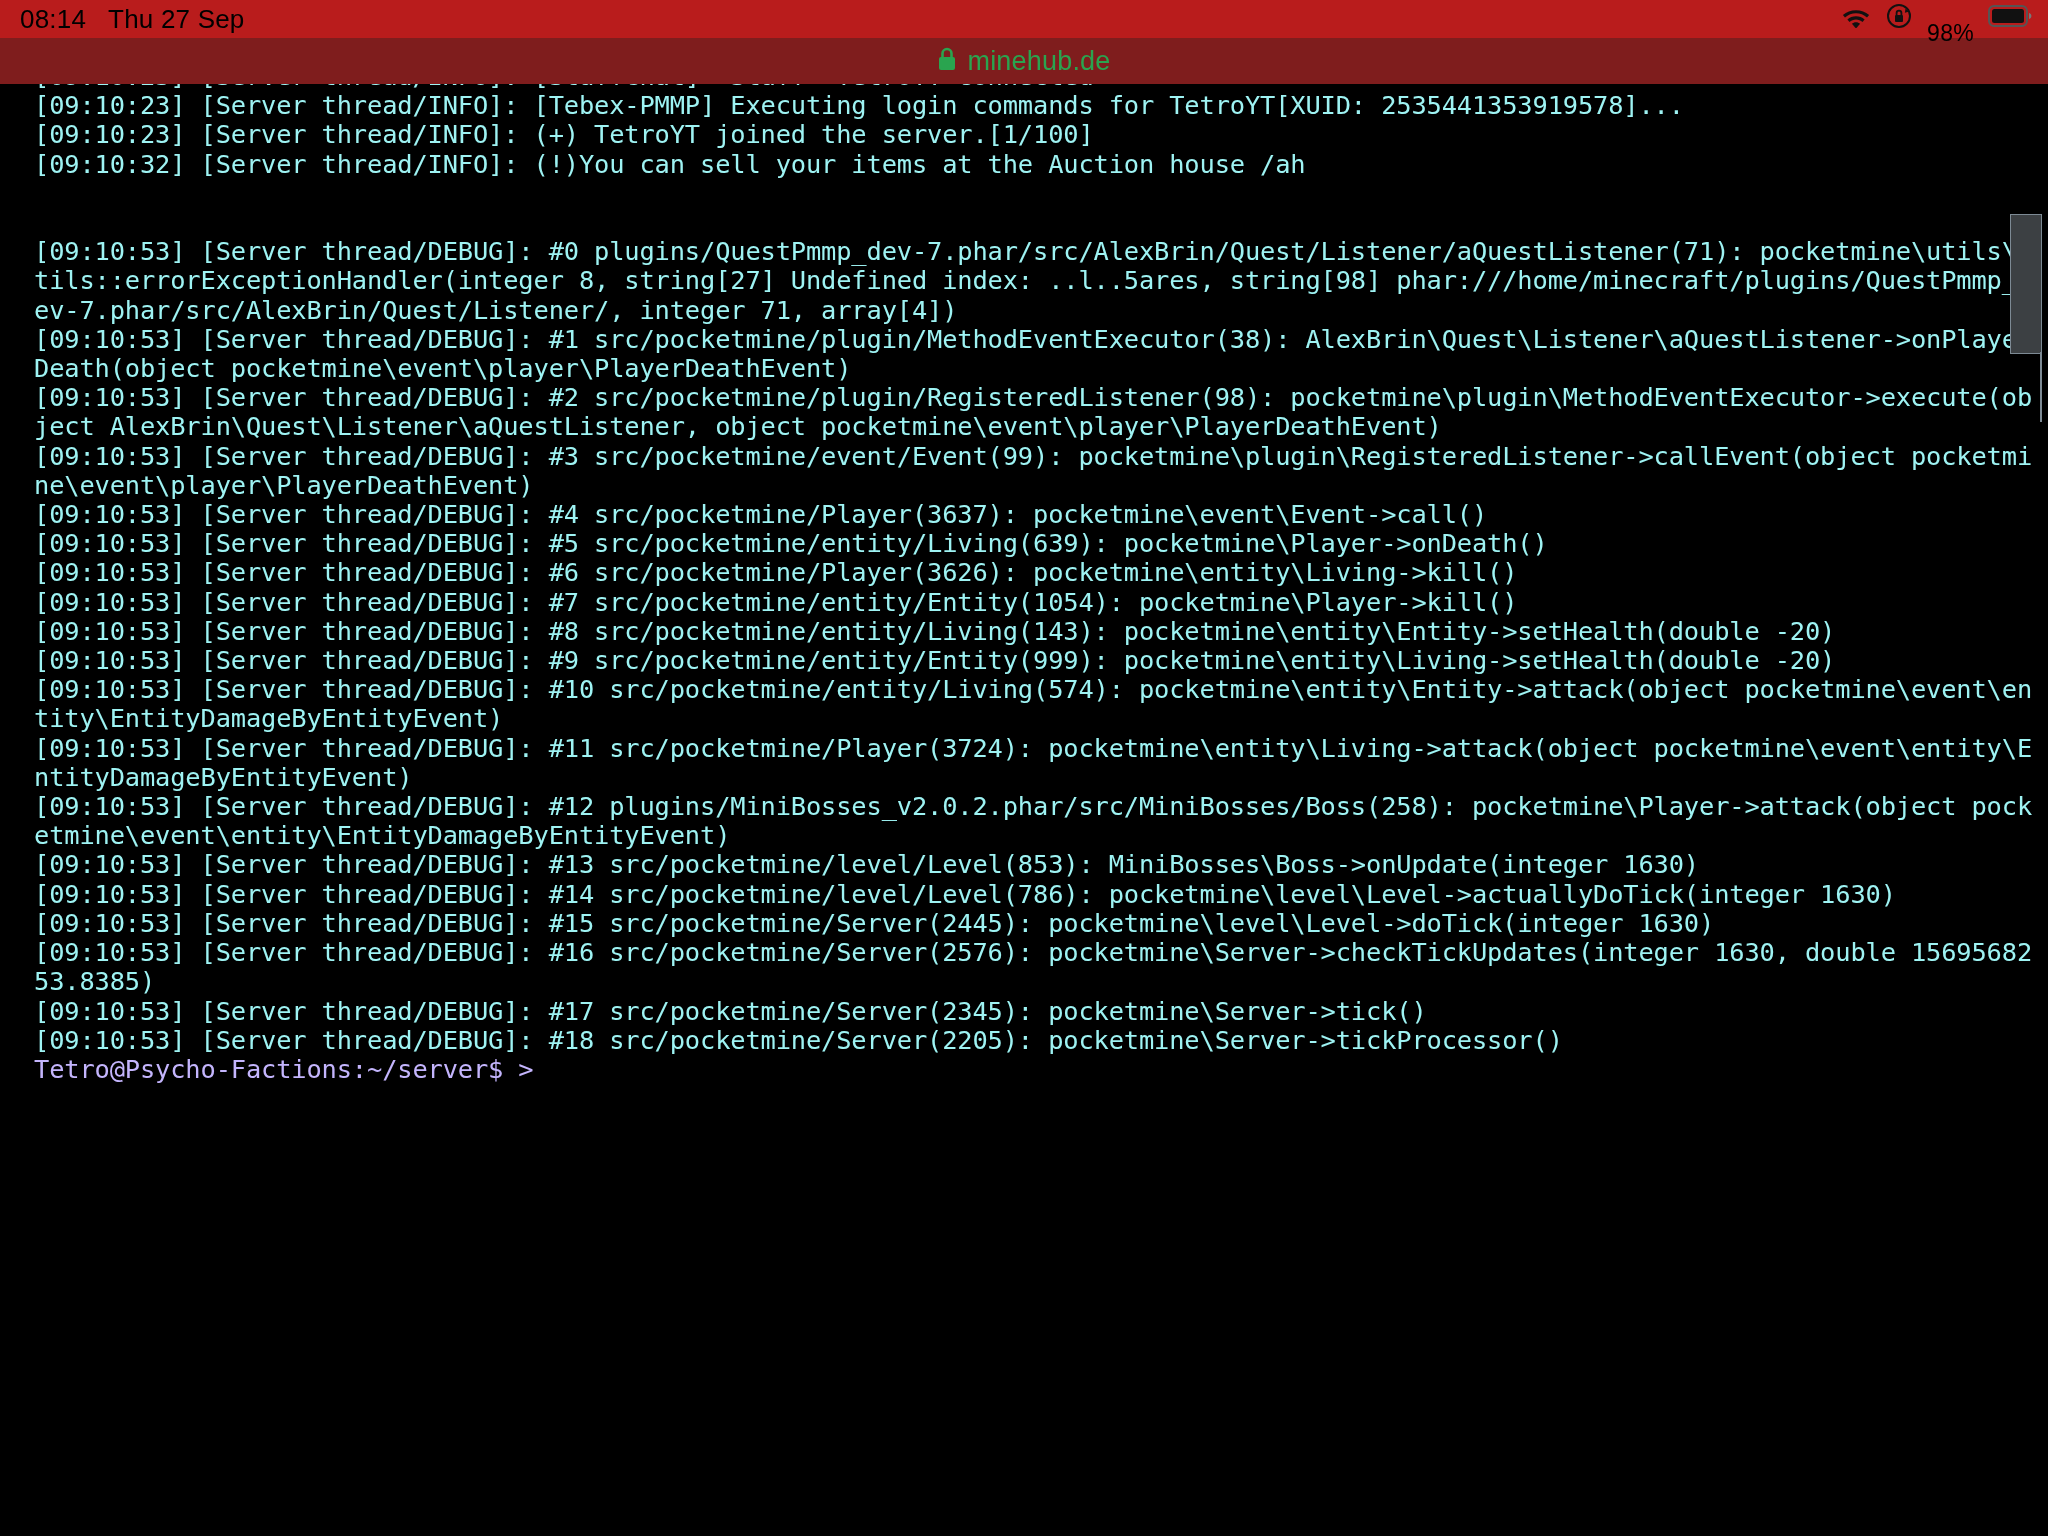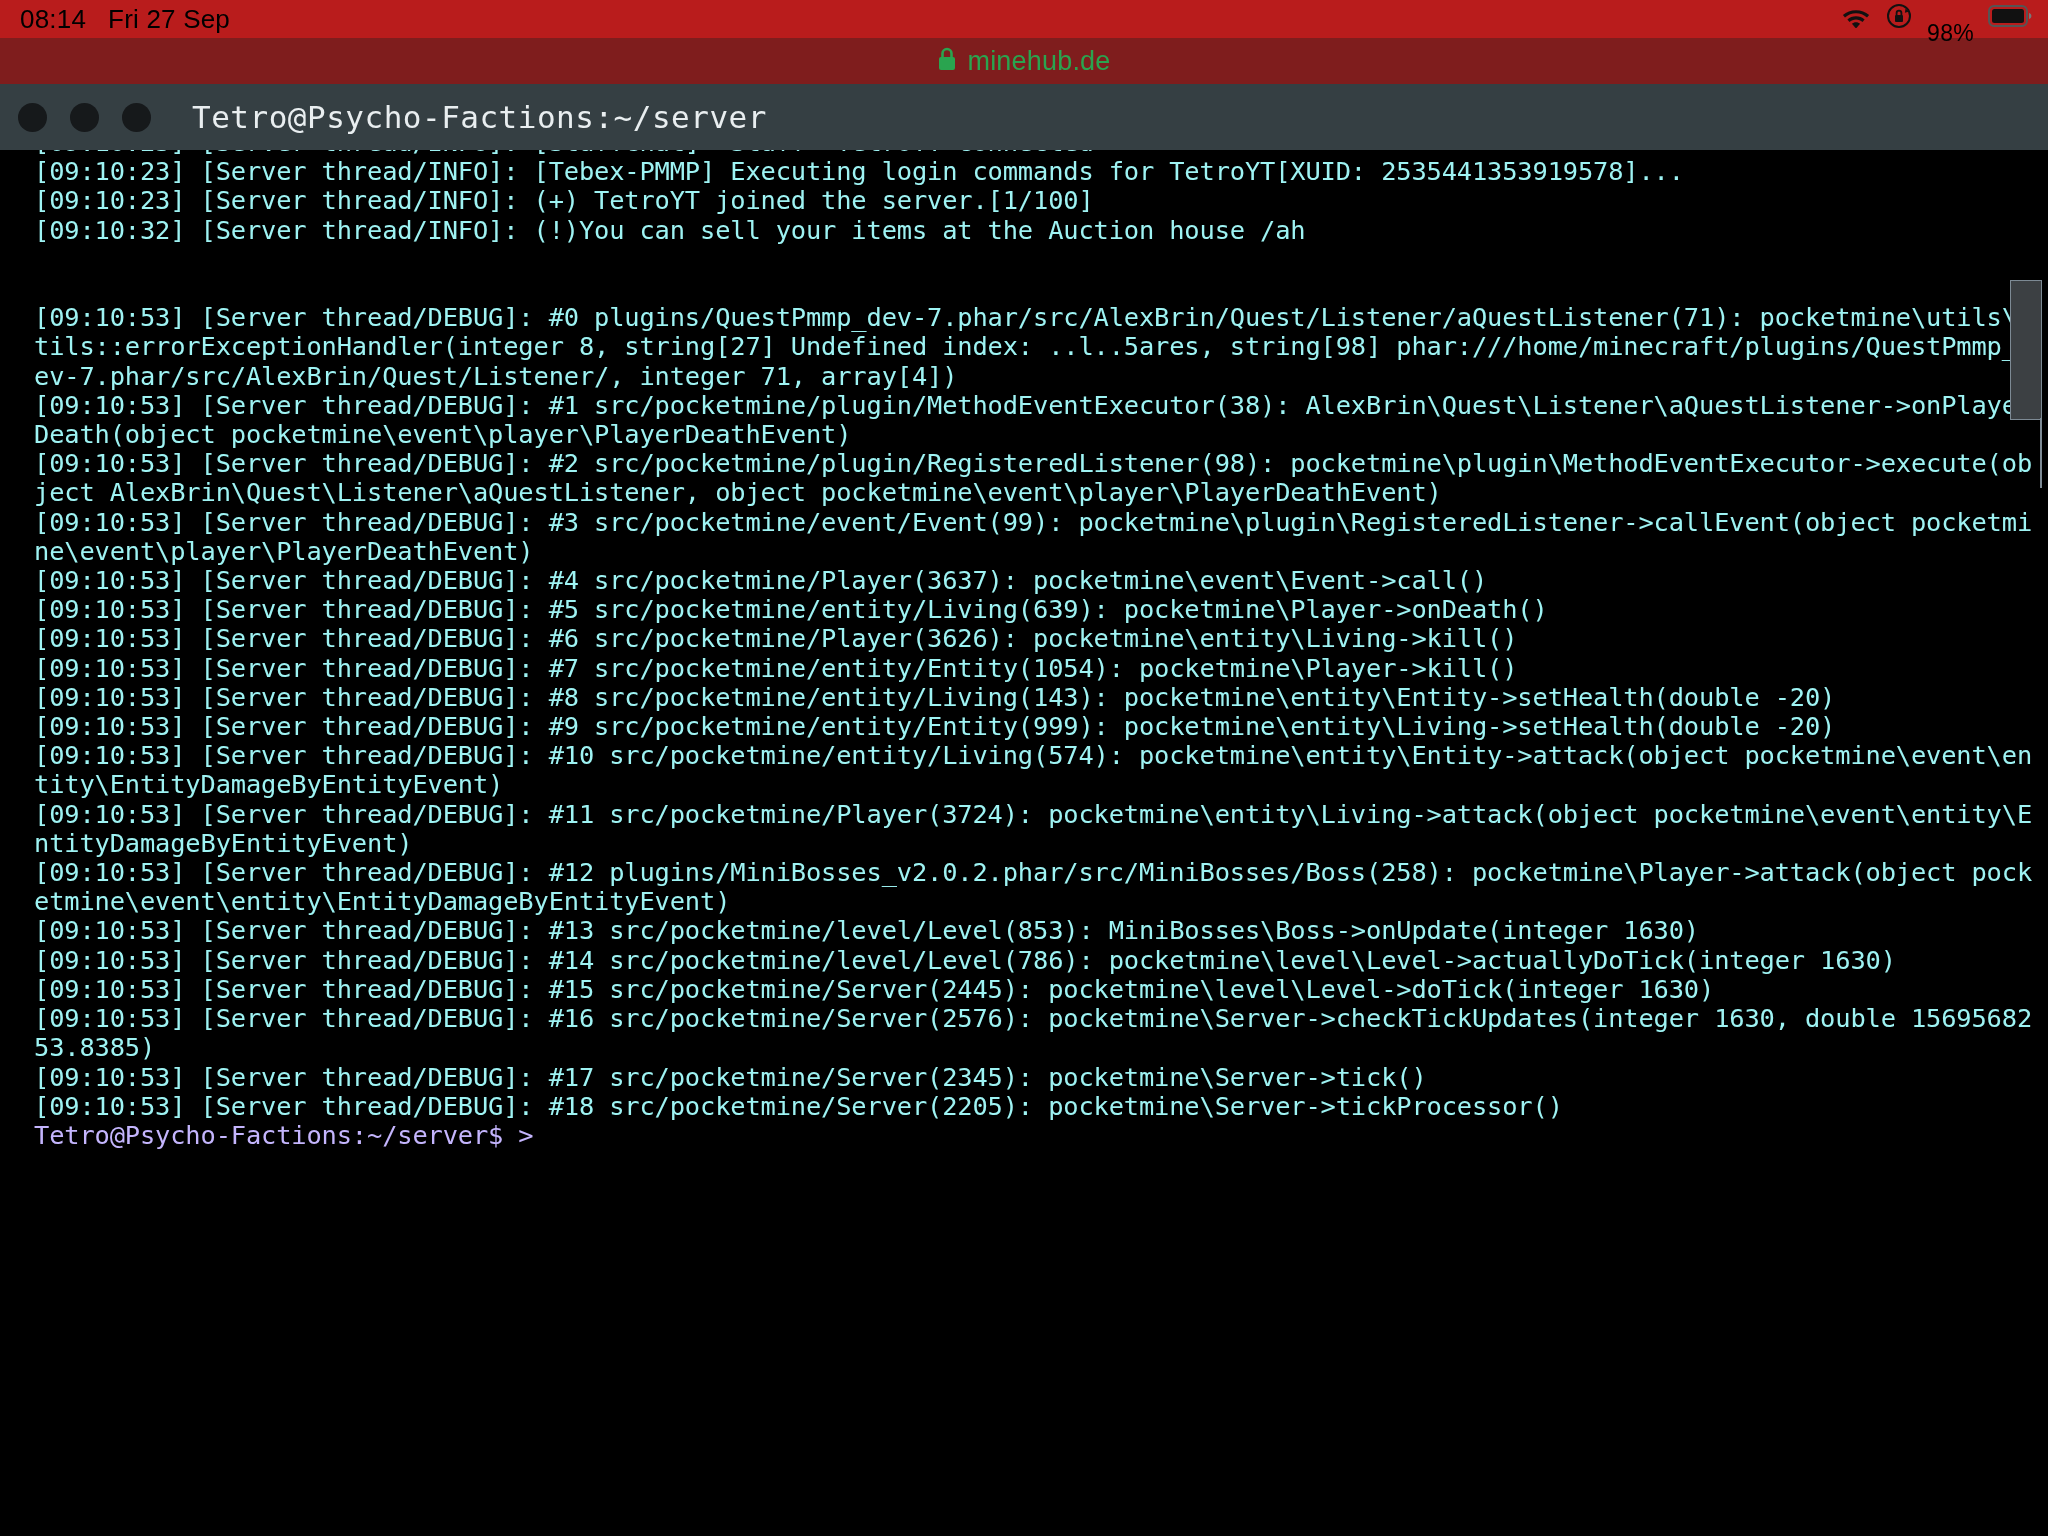--- a/index.html
+++ b/index.html
@@ -148,21 +148,21 @@
     height: 70px;
     background: #7d8a94;
   }
 </style>
 </head>
 <body>
 
 <div id="status-bar">
   <div id="status-left">
     <span>08:14</span>
-    <span>Fri 27 Sep</span>
+    <span>Thu 27 Sep</span>
   </div>
   <div id="status-right">
     <span class="sb-icon">
       <svg width="30" height="22" viewBox="0 0 30 22">
         <path d="M15 4.2c5 0 9.6 1.8 13.1 4.9l-2.1 2.4C22.9 8.8 19.1 7.3 15 7.3S7.1 8.8 4 11.5L1.9 9.1C5.4 6 10 4.2 15 4.2z" fill="#111"></path>
         <path d="M15 10.3c3.3 0 6.3 1.2 8.6 3.2l-2.1 2.4c-1.8-1.5-4-2.4-6.5-2.4s-4.7.9-6.5 2.4l-2.1-2.4c2.3-2 5.3-3.2 8.6-3.2z" fill="#111"></path>
         <path d="M15 16.3c1.6 0 3 .6 4.1 1.5L15 22.5l-4.1-4.7c1.1-.9 2.5-1.5 4.1-1.5z" fill="#111"></path>
       </svg>
     </span>
     <span class="sb-icon">
@@ -189,26 +189,20 @@
     <svg width="20" height="26" viewBox="0 0 20 26">
       <rect x="2" y="11" width="16" height="13" rx="2" fill="#2aa44f"></rect>
       <path d="M5.5 11V7.5a4.5 4.5 0 0 1 9 0V11" fill="none" stroke="#2aa44f" stroke-width="2.6"></path>
     </svg>
   </span>
   <span id="url-text">minehub.de</span>
 </div>
 
 <div id="terminal-window">
 
-  <div id="title-bar">
-    <span class="dot"></span>
-    <span class="dot"></span>
-    <span class="dot"></span>
-    <span id="title-text">Tetro@Psycho-Factions:~/server</span>
-  </div>
 
   <div id="term-body">
     <div id="term-lines"><span class="ln c-info">[09:10:23] [Server thread/INFO]: [StaffChat] &lt;Staff&gt; TetroYT connected</span><span class="ln c-info">[09:10:23] [Server thread/INFO]: [Tebex-PMMP] Executing login commands for TetroYT[XUID: 2535441353919578]...</span><span class="ln c-info">[09:10:23] [Server thread/INFO]: (+) TetroYT joined the server.[1/100]</span><span class="ln c-info">[09:10:32] [Server thread/INFO]: (!)You can sell your items at the Auction house /ah</span><span class="ln c-critical">[09:10:53] [Server thread/CRITICAL]: ErrorException: "Undefined index: ares" (EXCEPTION) in "plugins/QuestPmmp_dev-7.phar/src/AlexBrin/Quest/Listener/aQuestListener" at line 71</span><span class="ln c-debug">[09:10:53] [Server thread/DEBUG]: #0 plugins/QuestPmmp_dev-7.phar/src/AlexBrin/Quest/Listener/aQuestListener(71): pocketmine\utils\Utils::errorExceptionHandler(integer 8, string[27] Undefined index: ..l..5ares, string[98] phar:///home/minecraft/plugins/QuestPmmp_dev-7.phar/src/AlexBrin/Quest/Listener/, integer 71, array[4])</span><span class="ln c-debug">[09:10:53] [Server thread/DEBUG]: #1 src/pocketmine/plugin/MethodEventExecutor(38): AlexBrin\Quest\Listener\aQuestListener-&gt;onPlayerDeath(object pocketmine\event\player\PlayerDeathEvent)</span><span class="ln c-debug">[09:10:53] [Server thread/DEBUG]: #2 src/pocketmine/plugin/RegisteredListener(98): pocketmine\plugin\MethodEventExecutor-&gt;execute(object AlexBrin\Quest\Listener\aQuestListener, object pocketmine\event\player\PlayerDeathEvent)</span><span class="ln c-debug">[09:10:53] [Server thread/DEBUG]: #3 src/pocketmine/event/Event(99): pocketmine\plugin\RegisteredListener-&gt;callEvent(object pocketmine\event\player\PlayerDeathEvent)</span><span class="ln c-debug">[09:10:53] [Server thread/DEBUG]: #4 src/pocketmine/Player(3637): pocketmine\event\Event-&gt;call()</span><span class="ln c-debug">[09:10:53] [Server thread/DEBUG]: #5 src/pocketmine/entity/Living(639): pocketmine\Player-&gt;onDeath()</span><span class="ln c-debug">[09:10:53] [Server thread/DEBUG]: #6 src/pocketmine/Player(3626): pocketmine\entity\Living-&gt;kill()</span><span class="ln c-debug">[09:10:53] [Server thread/DEBUG]: #7 src/pocketmine/entity/Entity(1054): pocketmine\Player-&gt;kill()</span><span class="ln c-debug">[09:10:53] [Server thread/DEBUG]: #8 src/pocketmine/entity/Living(143): pocketmine\entity\Entity-&gt;setHealth(double -20)</span><span class="ln c-debug">[09:10:53] [Server thread/DEBUG]: #9 src/pocketmine/entity/Entity(999): pocketmine\entity\Living-&gt;setHealth(double -20)</span><span class="ln c-debug">[09:10:53] [Server thread/DEBUG]: #10 src/pocketmine/entity/Living(574): pocketmine\entity\Entity-&gt;attack(object pocketmine\event\entity\EntityDamageByEntityEvent)</span><span class="ln c-debug">[09:10:53] [Server thread/DEBUG]: #11 src/pocketmine/Player(3724): pocketmine\entity\Living-&gt;attack(object pocketmine\event\entity\EntityDamageByEntityEvent)</span><span class="ln c-debug">[09:10:53] [Server thread/DEBUG]: #12 plugins/MiniBosses_v2.0.2.phar/src/MiniBosses/Boss(258): pocketmine\Player-&gt;attack(object pocketmine\event\entity\EntityDamageByEntityEvent)</span><span class="ln c-debug">[09:10:53] [Server thread/DEBUG]: #13 src/pocketmine/level/Level(853): MiniBosses\Boss-&gt;onUpdate(integer 1630)</span><span class="ln c-debug">[09:10:53] [Server thread/DEBUG]: #14 src/pocketmine/level/Level(786): pocketmine\level\Level-&gt;actuallyDoTick(integer 1630)</span><span class="ln c-debug">[09:10:53] [Server thread/DEBUG]: #15 src/pocketmine/Server(2445): pocketmine\level\Level-&gt;doTick(integer 1630)</span><span class="ln c-debug">[09:10:53] [Server thread/DEBUG]: #16 src/pocketmine/Server(2576): pocketmine\Server-&gt;checkTickUpdates(integer 1630, double 1569568253.8385)</span><span class="ln c-debug">[09:10:53] [Server thread/DEBUG]: #17 src/pocketmine/Server(2345): pocketmine\Server-&gt;tick()</span><span class="ln c-debug">[09:10:53] [Server thread/DEBUG]: #18 src/pocketmine/Server(2205): pocketmine\Server-&gt;tickProcessor()</span><span class="ln c-prompt">Tetro@Psycho-Factions:~/server$ &gt;</span></div>
 
     <div id="scrollbar-track">
       <div id="scrollbar-thumb"></div>
       <div id="scrollbar-rail"></div>
     </div>
   </div>
 

